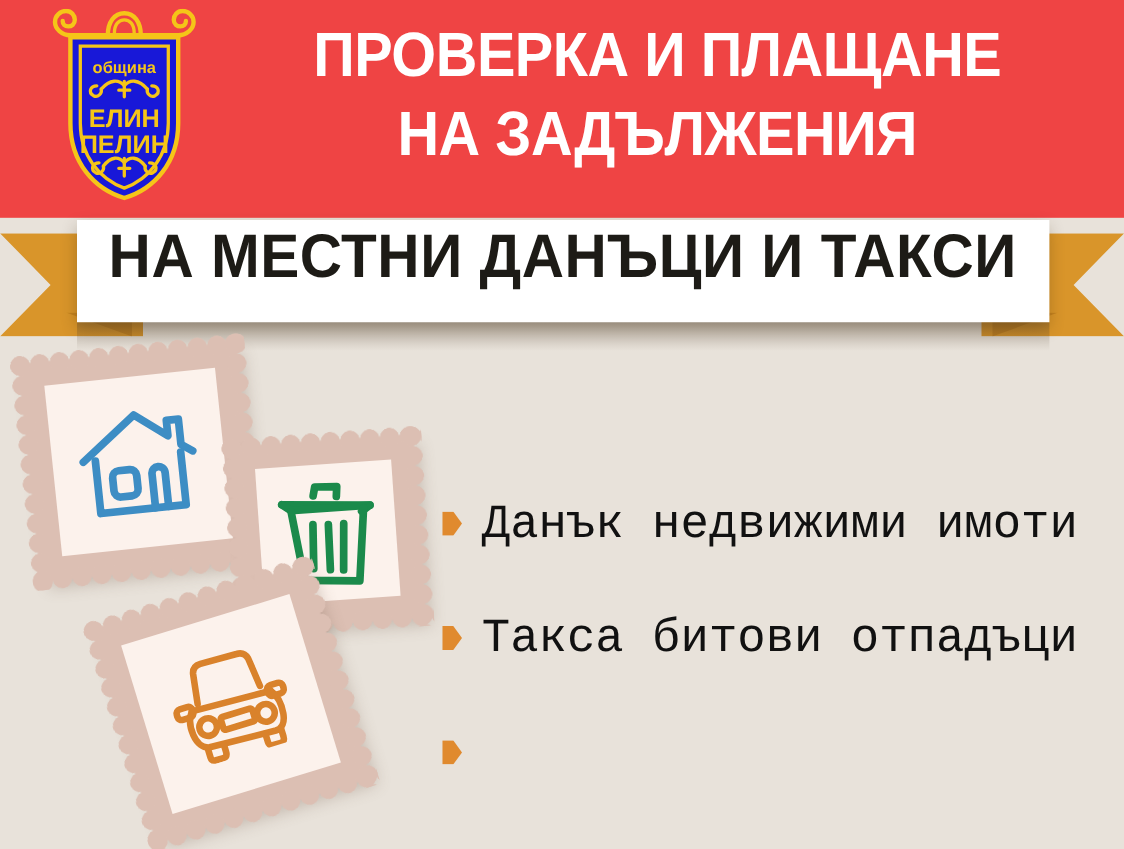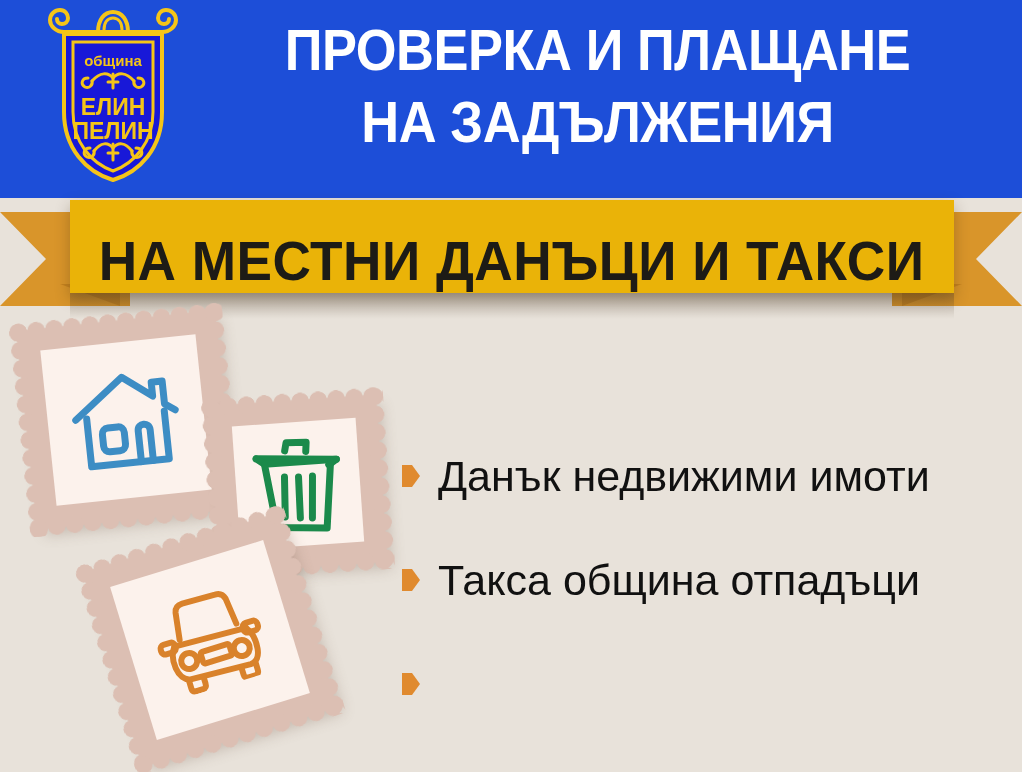--- a/index.html
+++ b/index.html
@@ -22,21 +22,21 @@
     overflow: hidden;
   }
 
   
   .header {
     position: absolute;
     left: 0;
     top: 0;
     width: 1022px;
     height: 198px;
-    background: #1d4ed8;
+    background: #ef4444;
     overflow: hidden;
   }
   .header-logo {
     position: absolute;
     left: 42px;
     top: 8px;
     width: 142px;
     height: 182px;
   }
   .header-title {
@@ -90,24 +90,24 @@
     background: #c4821f;
   }
   .ribbon-fold.left  { left: 60px;  clip-path: polygon(0 0, 60px 0, 60px 22px); }
   .ribbon-fold.right { right: 60px; clip-path: polygon(0 0, 60px 0, 0 22px); }
   .ribbon-main {
     position: absolute;
     left: 70px;
     top: 4px;
     width: 884px;
     height: 93px;
-    background: #eab308;
+    background: #ffffff;
     box-shadow: 0 6px 14px rgba(60,40,10,0.30);
     display: flex;
-    align-items: flex-end;
+    align-items: flex-start;
     justify-content: center;
   }
   .ribbon-text {
     color: #1d1b16;
     font-family: "Liberation Sans Narrow", "Liberation Sans", sans-serif;
     font-weight: bold;
     font-size: 56px;
     letter-spacing: 0.5px;
     transform: scaleX(0.95);
     white-space: nowrap;
@@ -191,21 +191,21 @@
   .bullet-icon {
     flex: 0 0 auto;
     width: 18px;
     height: 22px;
     margin-right: 18px;
     background: #e08a2e;
     clip-path: polygon(0 0, 10px 0, 18px 11px, 10px 22px, 0 22px);
   }
   .taxlist-label {
     color: #111111;
-    font-family: Liberation Sans, sans-serif;
+    font-family: Liberation Mono, monospace;
     font-size: 43px;
     line-height: 1;
     white-space: nowrap;
   }
 </style>
 </head>
 <body>
 
 <div class="poster">
 
@@ -312,20 +312,20 @@
     </div>
   </div>
 
   <div class="taxlist">
     <div class="taxlist-item">
       <span class="bullet-icon"></span>
       <span class="taxlist-label">Данък недвижими имоти</span>
     </div>
     <div class="taxlist-item">
       <span class="bullet-icon"></span>
-      <span class="taxlist-label">Такса община отпадъци</span>
+      <span class="taxlist-label">Такса битови отпадъци</span>
     </div>
     <div class="taxlist-item">
       <span class="bullet-icon"></span>
     </div>
   </div>
 
 </div>
 
 </body></html>

